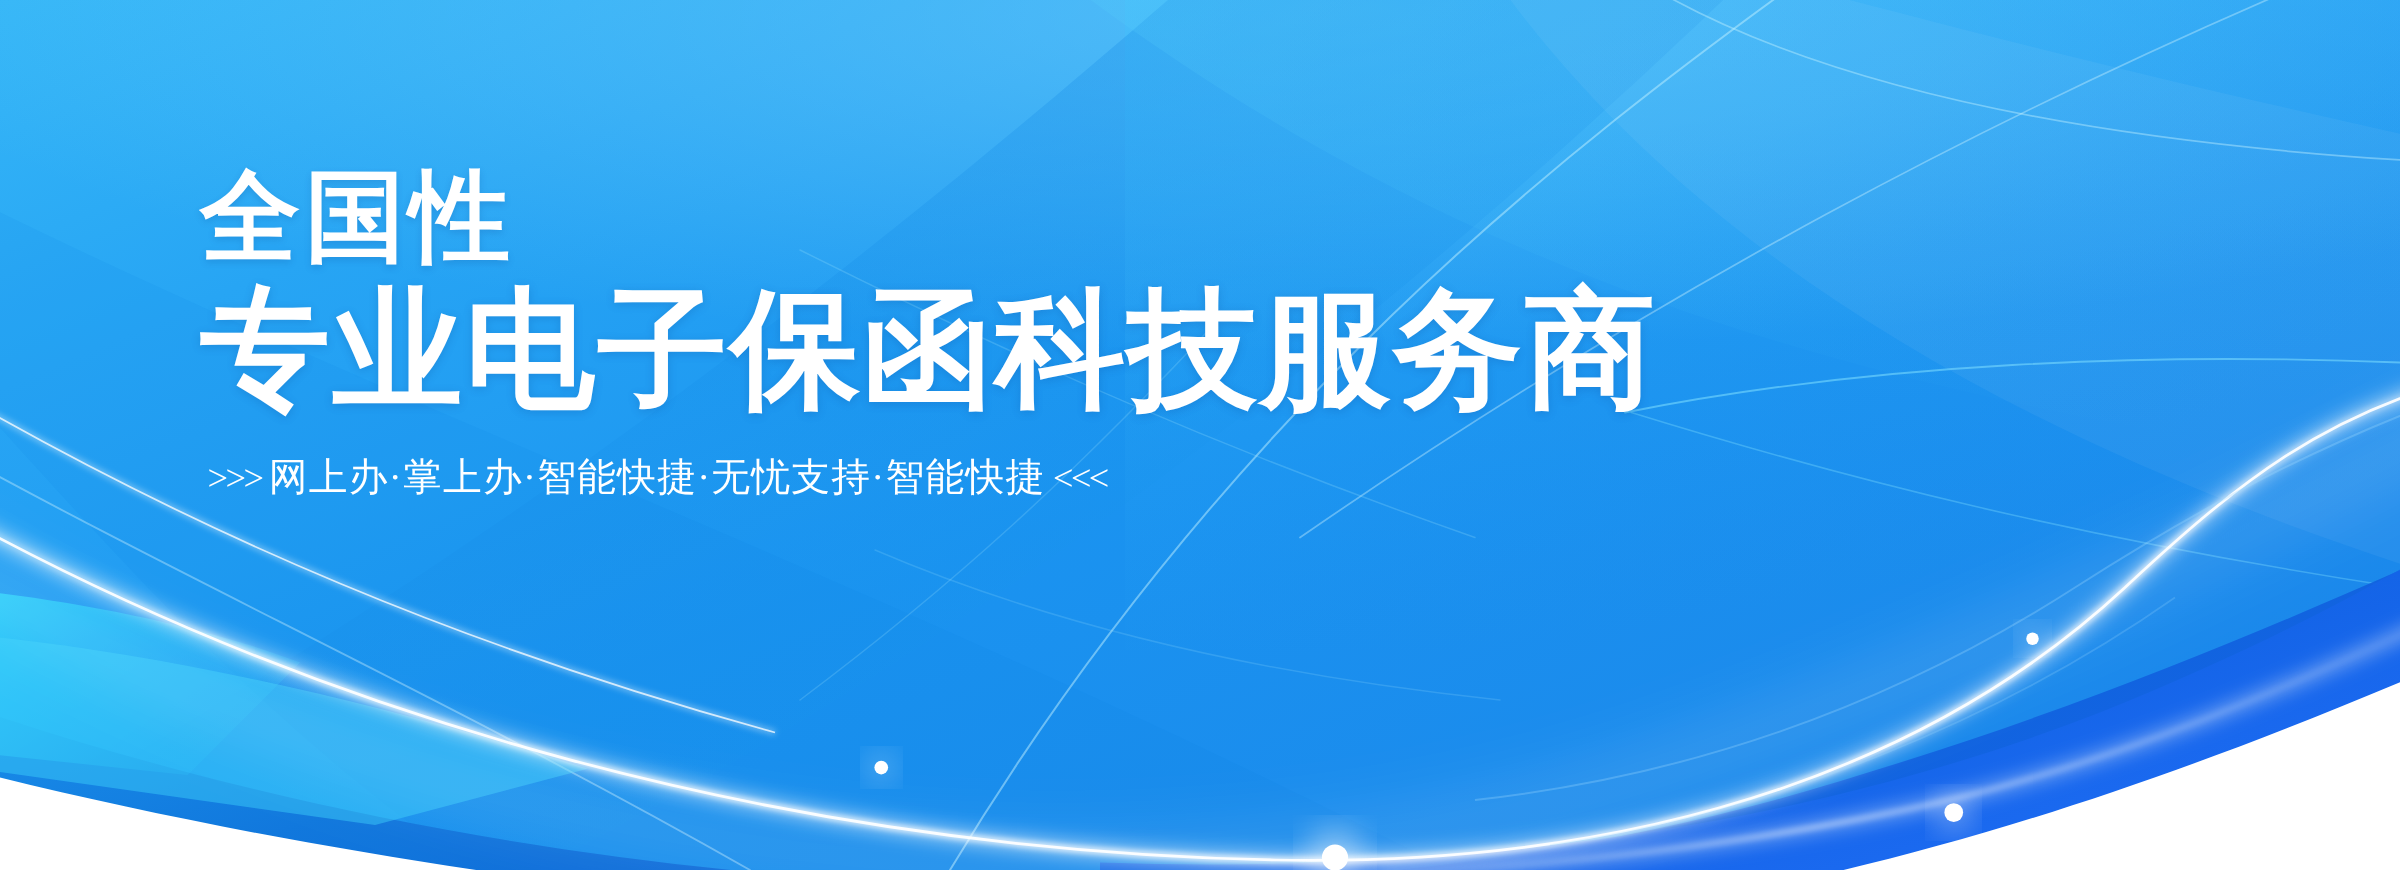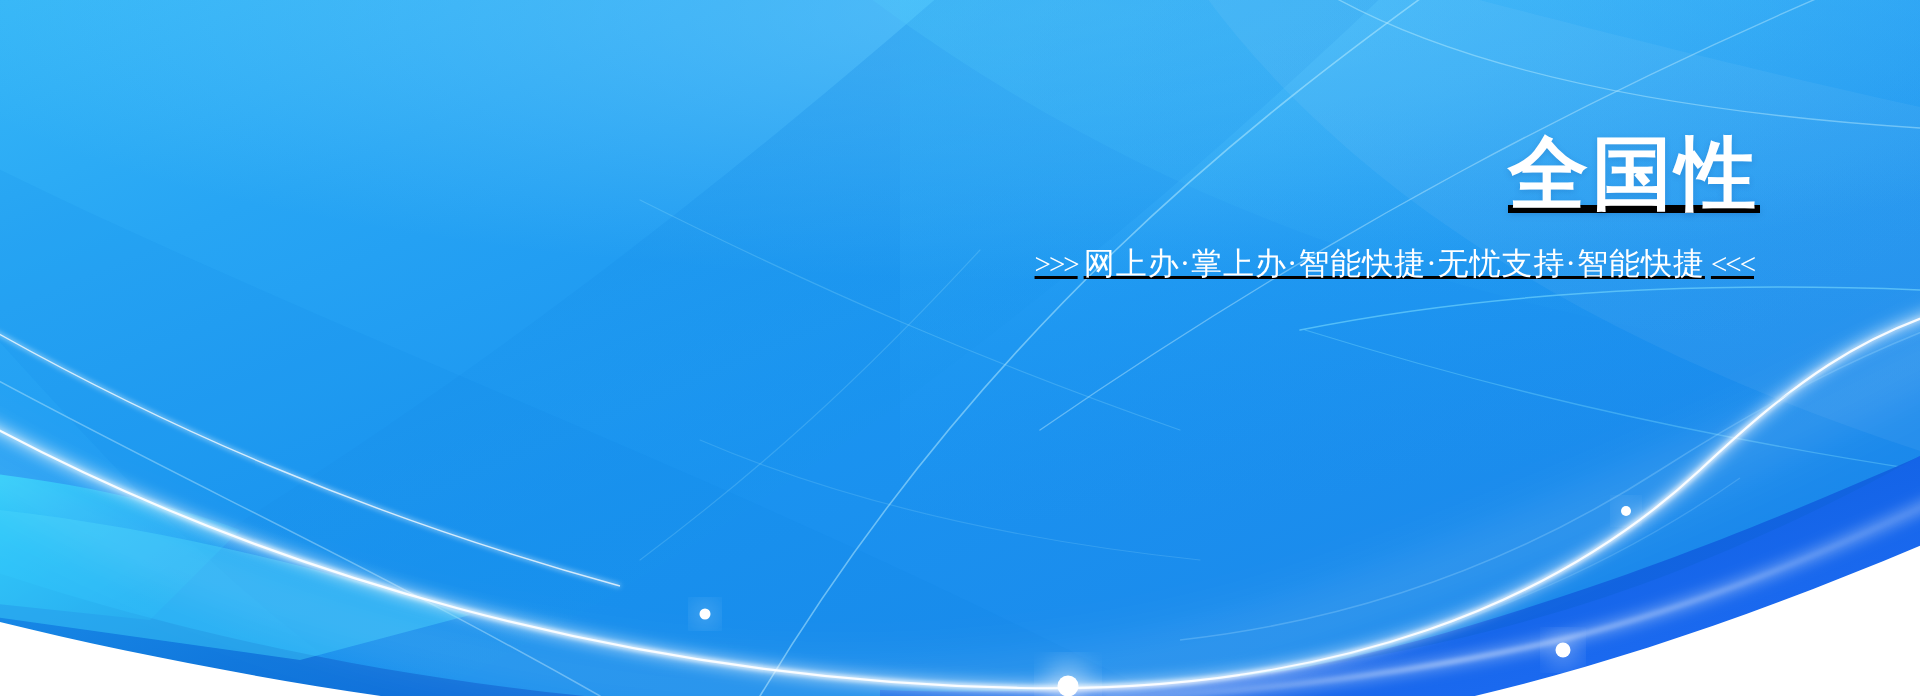--- a/index.html
+++ b/index.html
@@ -33,23 +33,22 @@
     height:696px;
     z-index:5;
     pointer-events:none;
   }
   .copy-inner{
     position:absolute;
     left:50%;
     transform:translateX(-50%);
     top:130px;
     width:1600px;
-    text-align:right;
+    text-align:left;
     pointer-events:auto;
-    text-decoration:underline;
   }
   #headline-1{
     font-size:80px;
     line-height:88px;
     font-weight:bold;
     color:#ffffff;
     letter-spacing:4px;
     margin:0;
     text-shadow:0 2px 6px rgba(9,60,140,.18);
   }
@@ -234,20 +233,21 @@
         <circle cx="1563" cy="650" r="16" fill="#ffffff" opacity="0.32" filter="url(#fSoft)"></circle>
         <circle cx="1563" cy="650" r="7.5" fill="#ffffff"></circle>
       </g>
     </g>
   </svg>
 
   <div id="copy">
     <div class="copy-inner">
       <div id="headline-1">全国性</div>
 
+      <div id="headline-2">专业电子保函科技服务商</div>
 
       <div id="subhead">
         <span class="chev">&gt;&gt;&gt;</span><span>网上办·掌上办·智能快捷·无忧支持·智能快捷</span><span class="chev">&lt;&lt;&lt;</span>
       </div>
     </div>
   </div>
 
 </div>
 
 </body></html>

